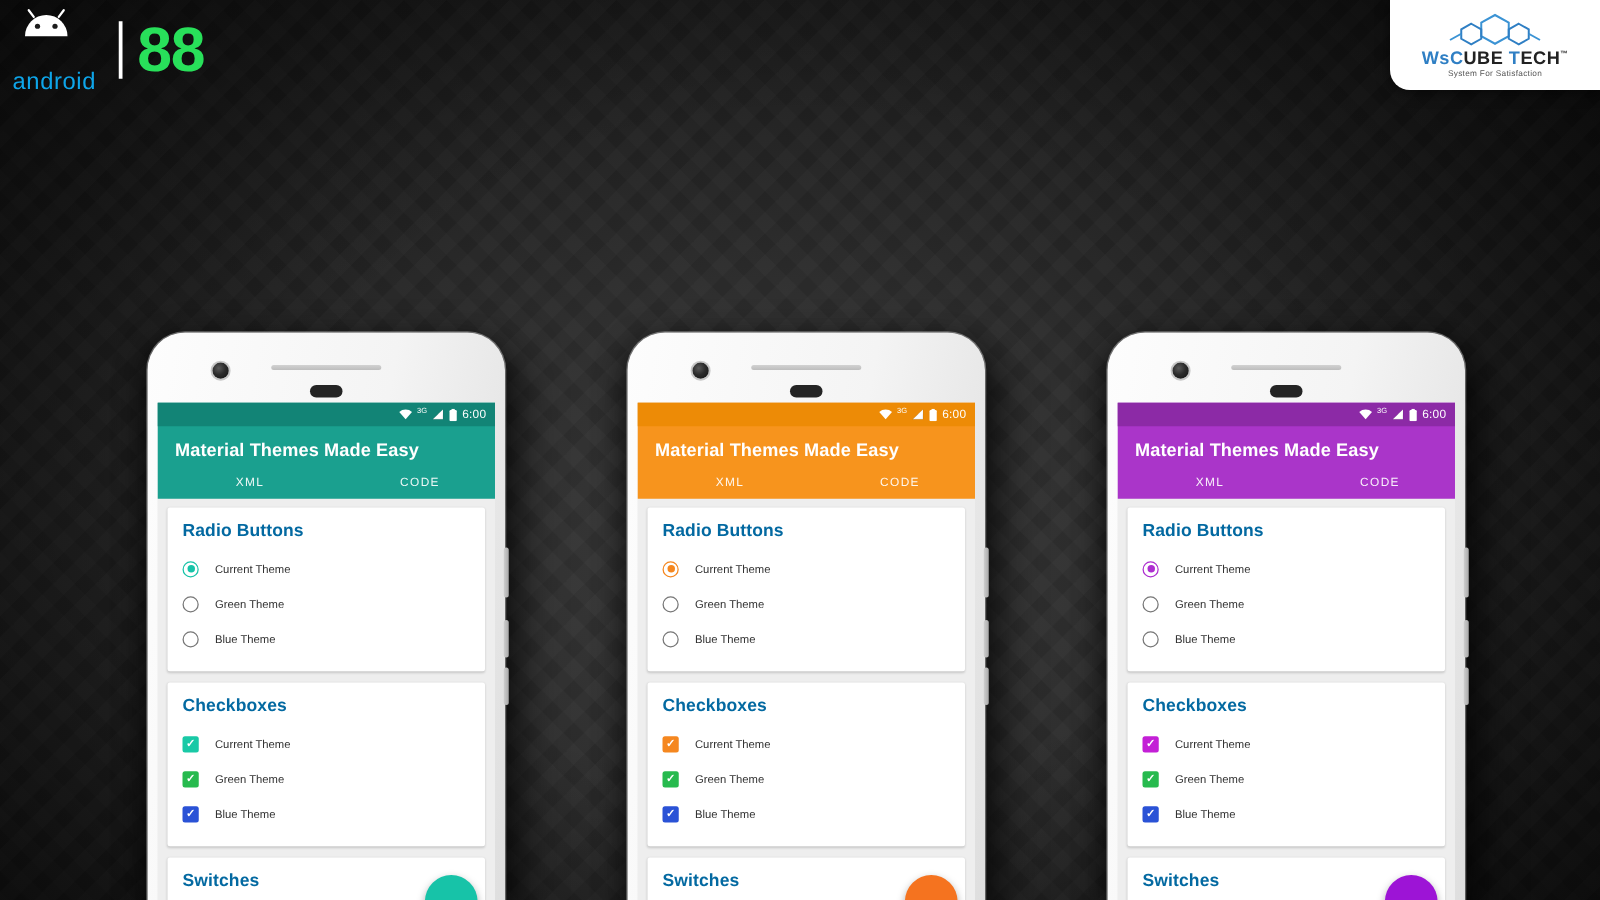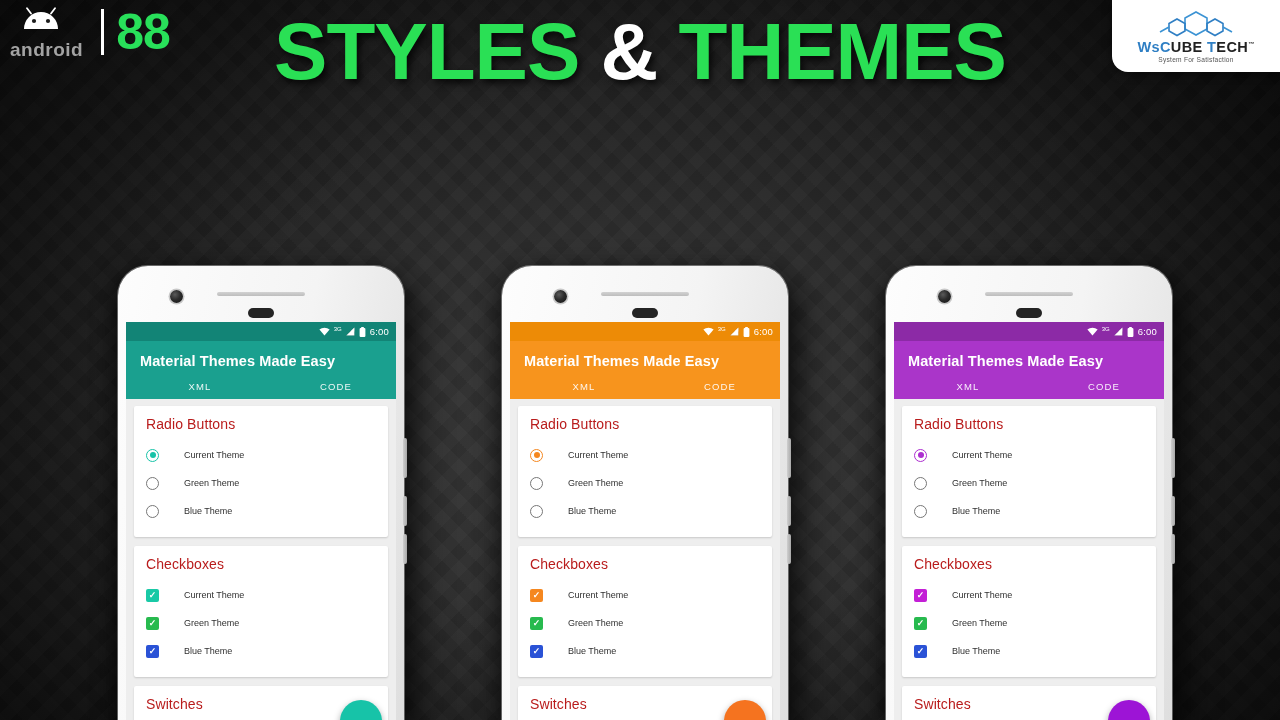--- a/index.html
+++ b/index.html
@@ -31,22 +31,22 @@
   }
 
   
   .android-badge{
     position:absolute; left:4px; top:4px;
     display:flex; align-items:center; gap:10px;
     z-index:30;
   }
   .android-mark{ display:flex; flex-direction:column; align-items:center; padding:3px 6px 1px; }
   .android-word{
-    color:#a3a3a3; font-size:19px; letter-spacing:.5px; line-height:1;
-    margin-top:3px; font-weight:700;
+    color:#0ea5e9; font-size:19px; letter-spacing:.5px; line-height:1;
+    margin-top:19px; font-weight:400;
   }
   .badge-divider{ width:3px; height:46px; background:#fff; margin:0 2px; }
   .badge-num{
     color:#28e05a; font-size:50px; font-weight:bold; line-height:.92;
     letter-spacing:-1px;
   }
 
   
   .wscube{
     position:absolute; right:0; top:0;
@@ -171,25 +171,25 @@
   }
 
   .content{ padding:7px 8px 0 8px; }
   .card{
     background:#fff; border-radius:2px;
     box-shadow:0 1px 2px rgba(0,0,0,.16);
     padding:10px 12px 12px 12px;
     margin-bottom:9px;
   }
   .card-title{
-    font-size:14px; color:#b91c1c; font-weight:400; margin-bottom:9px;
+    font-size:14px; color:#0369a1; font-weight:700; margin-bottom:9px;
     letter-spacing:.1px;
   }
   .opt-row{
-    display:flex; align-items:center; gap:25px; height:28px;
+    display:flex; align-items:center; gap:13px; height:28px;
   }
   .opt-label{ font-size:9px; color:#303030; }
 
   
   .radio{
     width:13px; height:13px; border-radius:50%;
     border:1.6px solid #777; flex:none;
     display:flex; align-items:center; justify-content:center;
   }
   .radio.on{ border-width:1.6px; }
@@ -246,23 +246,20 @@
       <path d="M19,18 L10,23 M73,18 L82,23"></path>
     </g>
   </svg>
   <div class="ws-name">
     <span class="blue">WsC</span><span>UBE</span>&nbsp;<span class="blue">T</span><span>ECH</span><span class="ws-tm">™</span>
   </div>
   <div class="ws-tag">System For Satisfaction</div>
 </div>
 
 <div class="title-wrap">
-  <div class="title-1">
-    <span class="g">STYLES</span><span class="w"> &amp; </span><span class="g">THEMES</span>
-  </div>
 </div>
 
 <div class="phones" id="phones">
     <div class="phone p1">
       <div class="ph-top">
         <span class="cam"></span>
         <span class="speaker"></span>
         <span class="sensor"></span>
       </div>
       <span class="side-btn sb1"></span>

